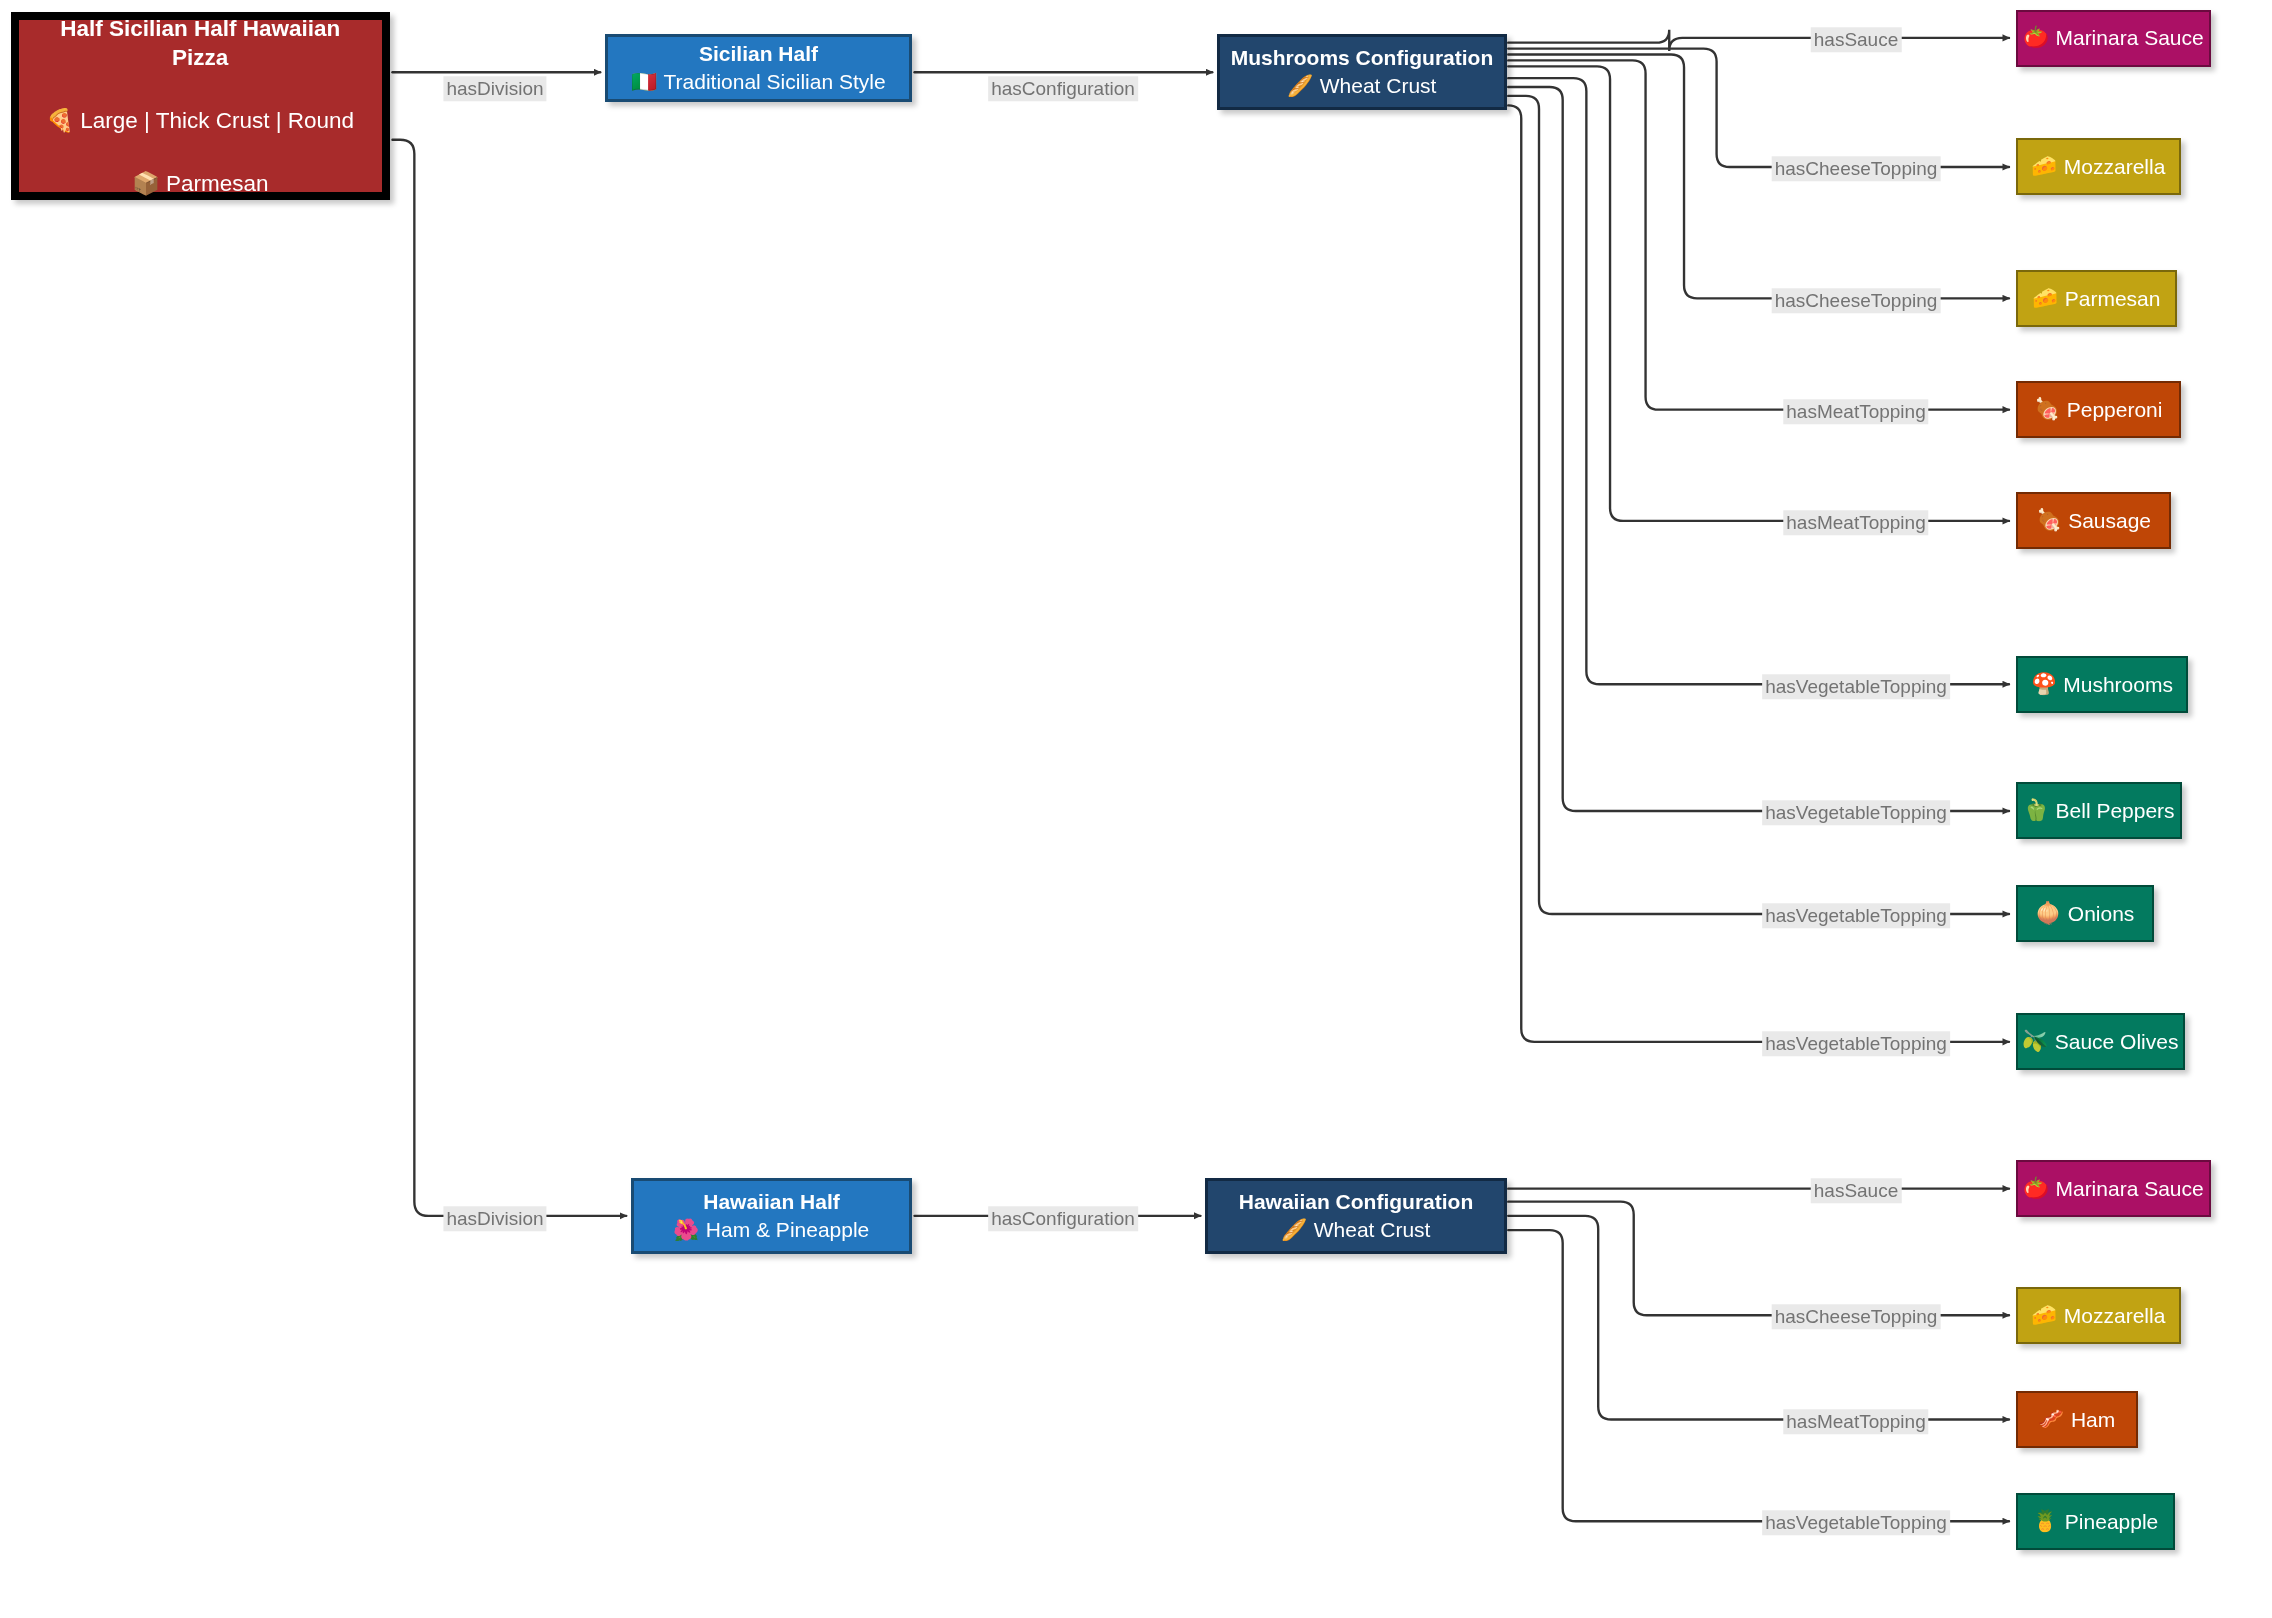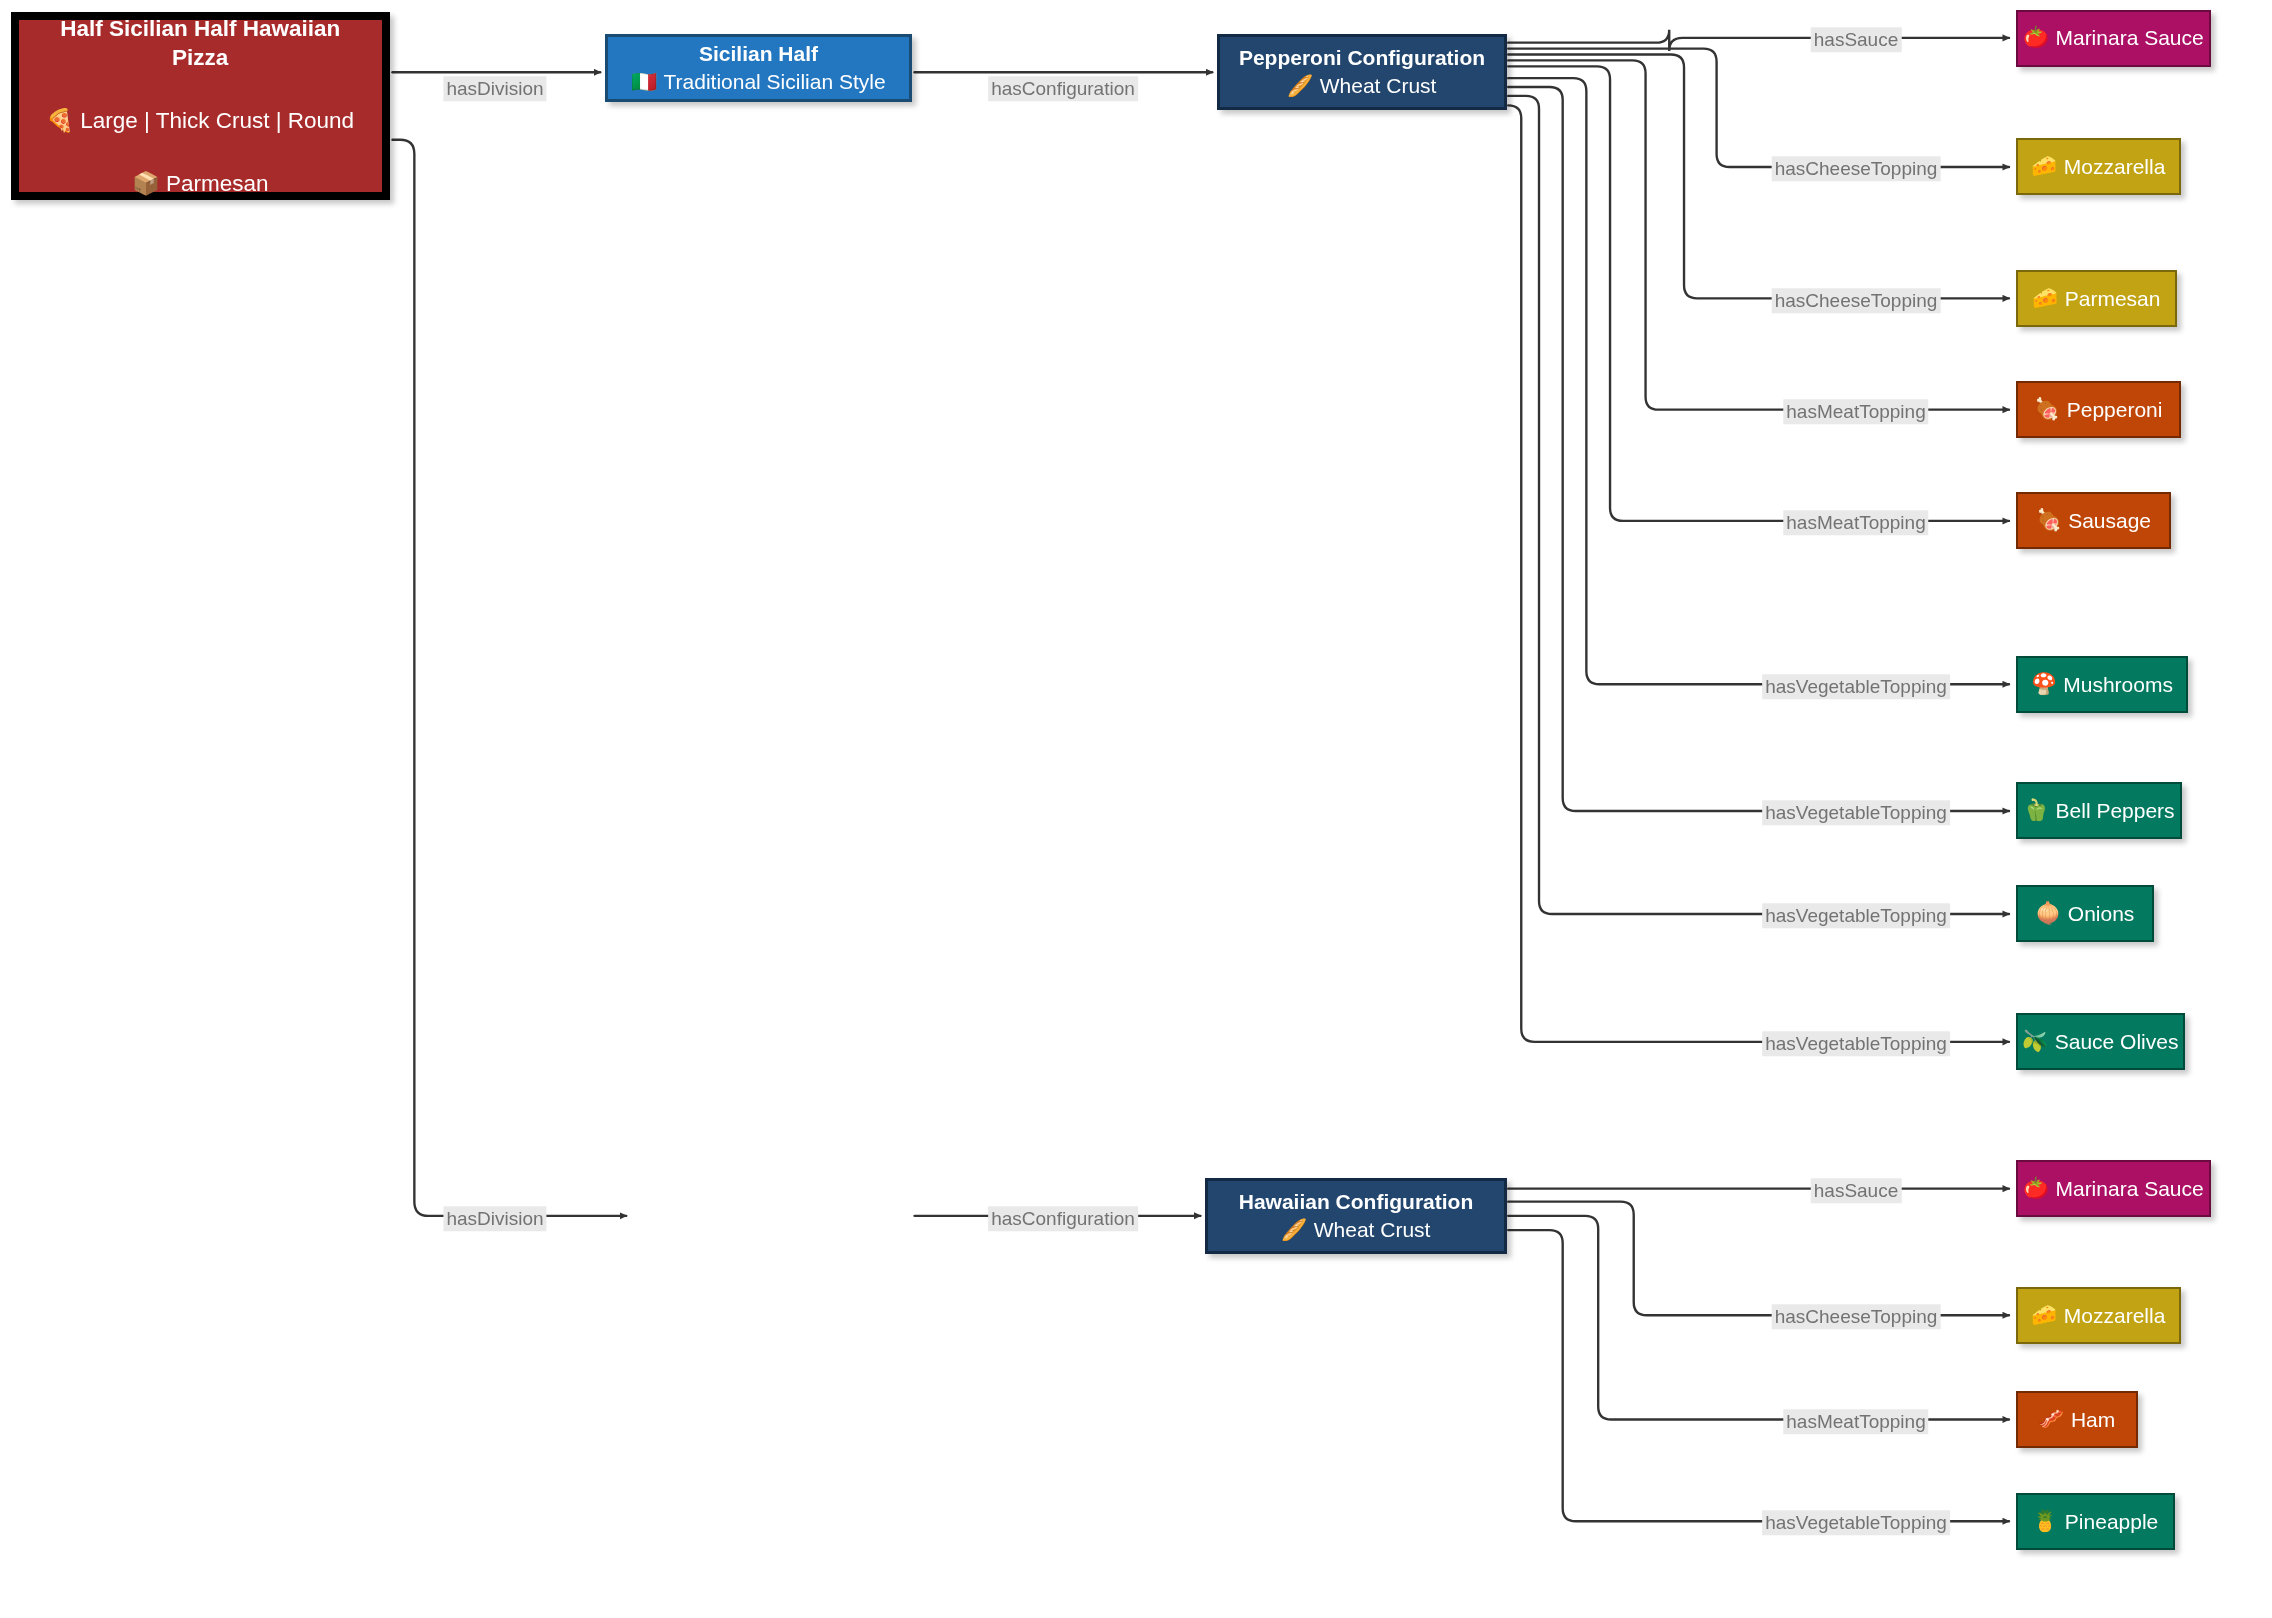--- a/index.html
+++ b/index.html
@@ -92,26 +92,32 @@
   </div>
 
   <div class="node n-half" style="left:605px;top:34px;width:307px;height:68px;">
     <div class="title">Sicilian Half</div>
     <div class="sub">
       <span class="ic ico">🇮🇹</span><span>Traditional Sicilian Style</span>
     </div>
   </div>
 
   <div class="node n-cfg" style="left:1217px;top:34px;width:290px;height:76px;">
-    <div class="title">Pepperoni Configuration</div>
+    <div class="title">Mushrooms Configuration</div>
     <div class="sub">
       <span class="ic ico">🥖</span><span>Wheat Crust</span>
     </div>
   </div>
 
+  <div class="node n-half" style="left:631px;top:1178px;width:281px;height:76px;">
+    <div class="title">Hawaiian Half</div>
+    <div class="sub">
+      <span class="ic ico">🌺</span><span>Ham &amp; Pineapple</span>
+    </div>
+  </div>
 
   <div class="node n-cfg" style="left:1205px;top:1178px;width:302px;height:76px;">
     <div class="title">Hawaiian Configuration</div>
     <div class="sub">
       <span class="ic ico">🥖</span><span>Wheat Crust</span>
     </div>
   </div>
 
   <div id="leaf-layer">
       <div class="node n-leaf n-sauce" style="left: 2016px; top: 9.5px; width: 195px; height: 57px;">

